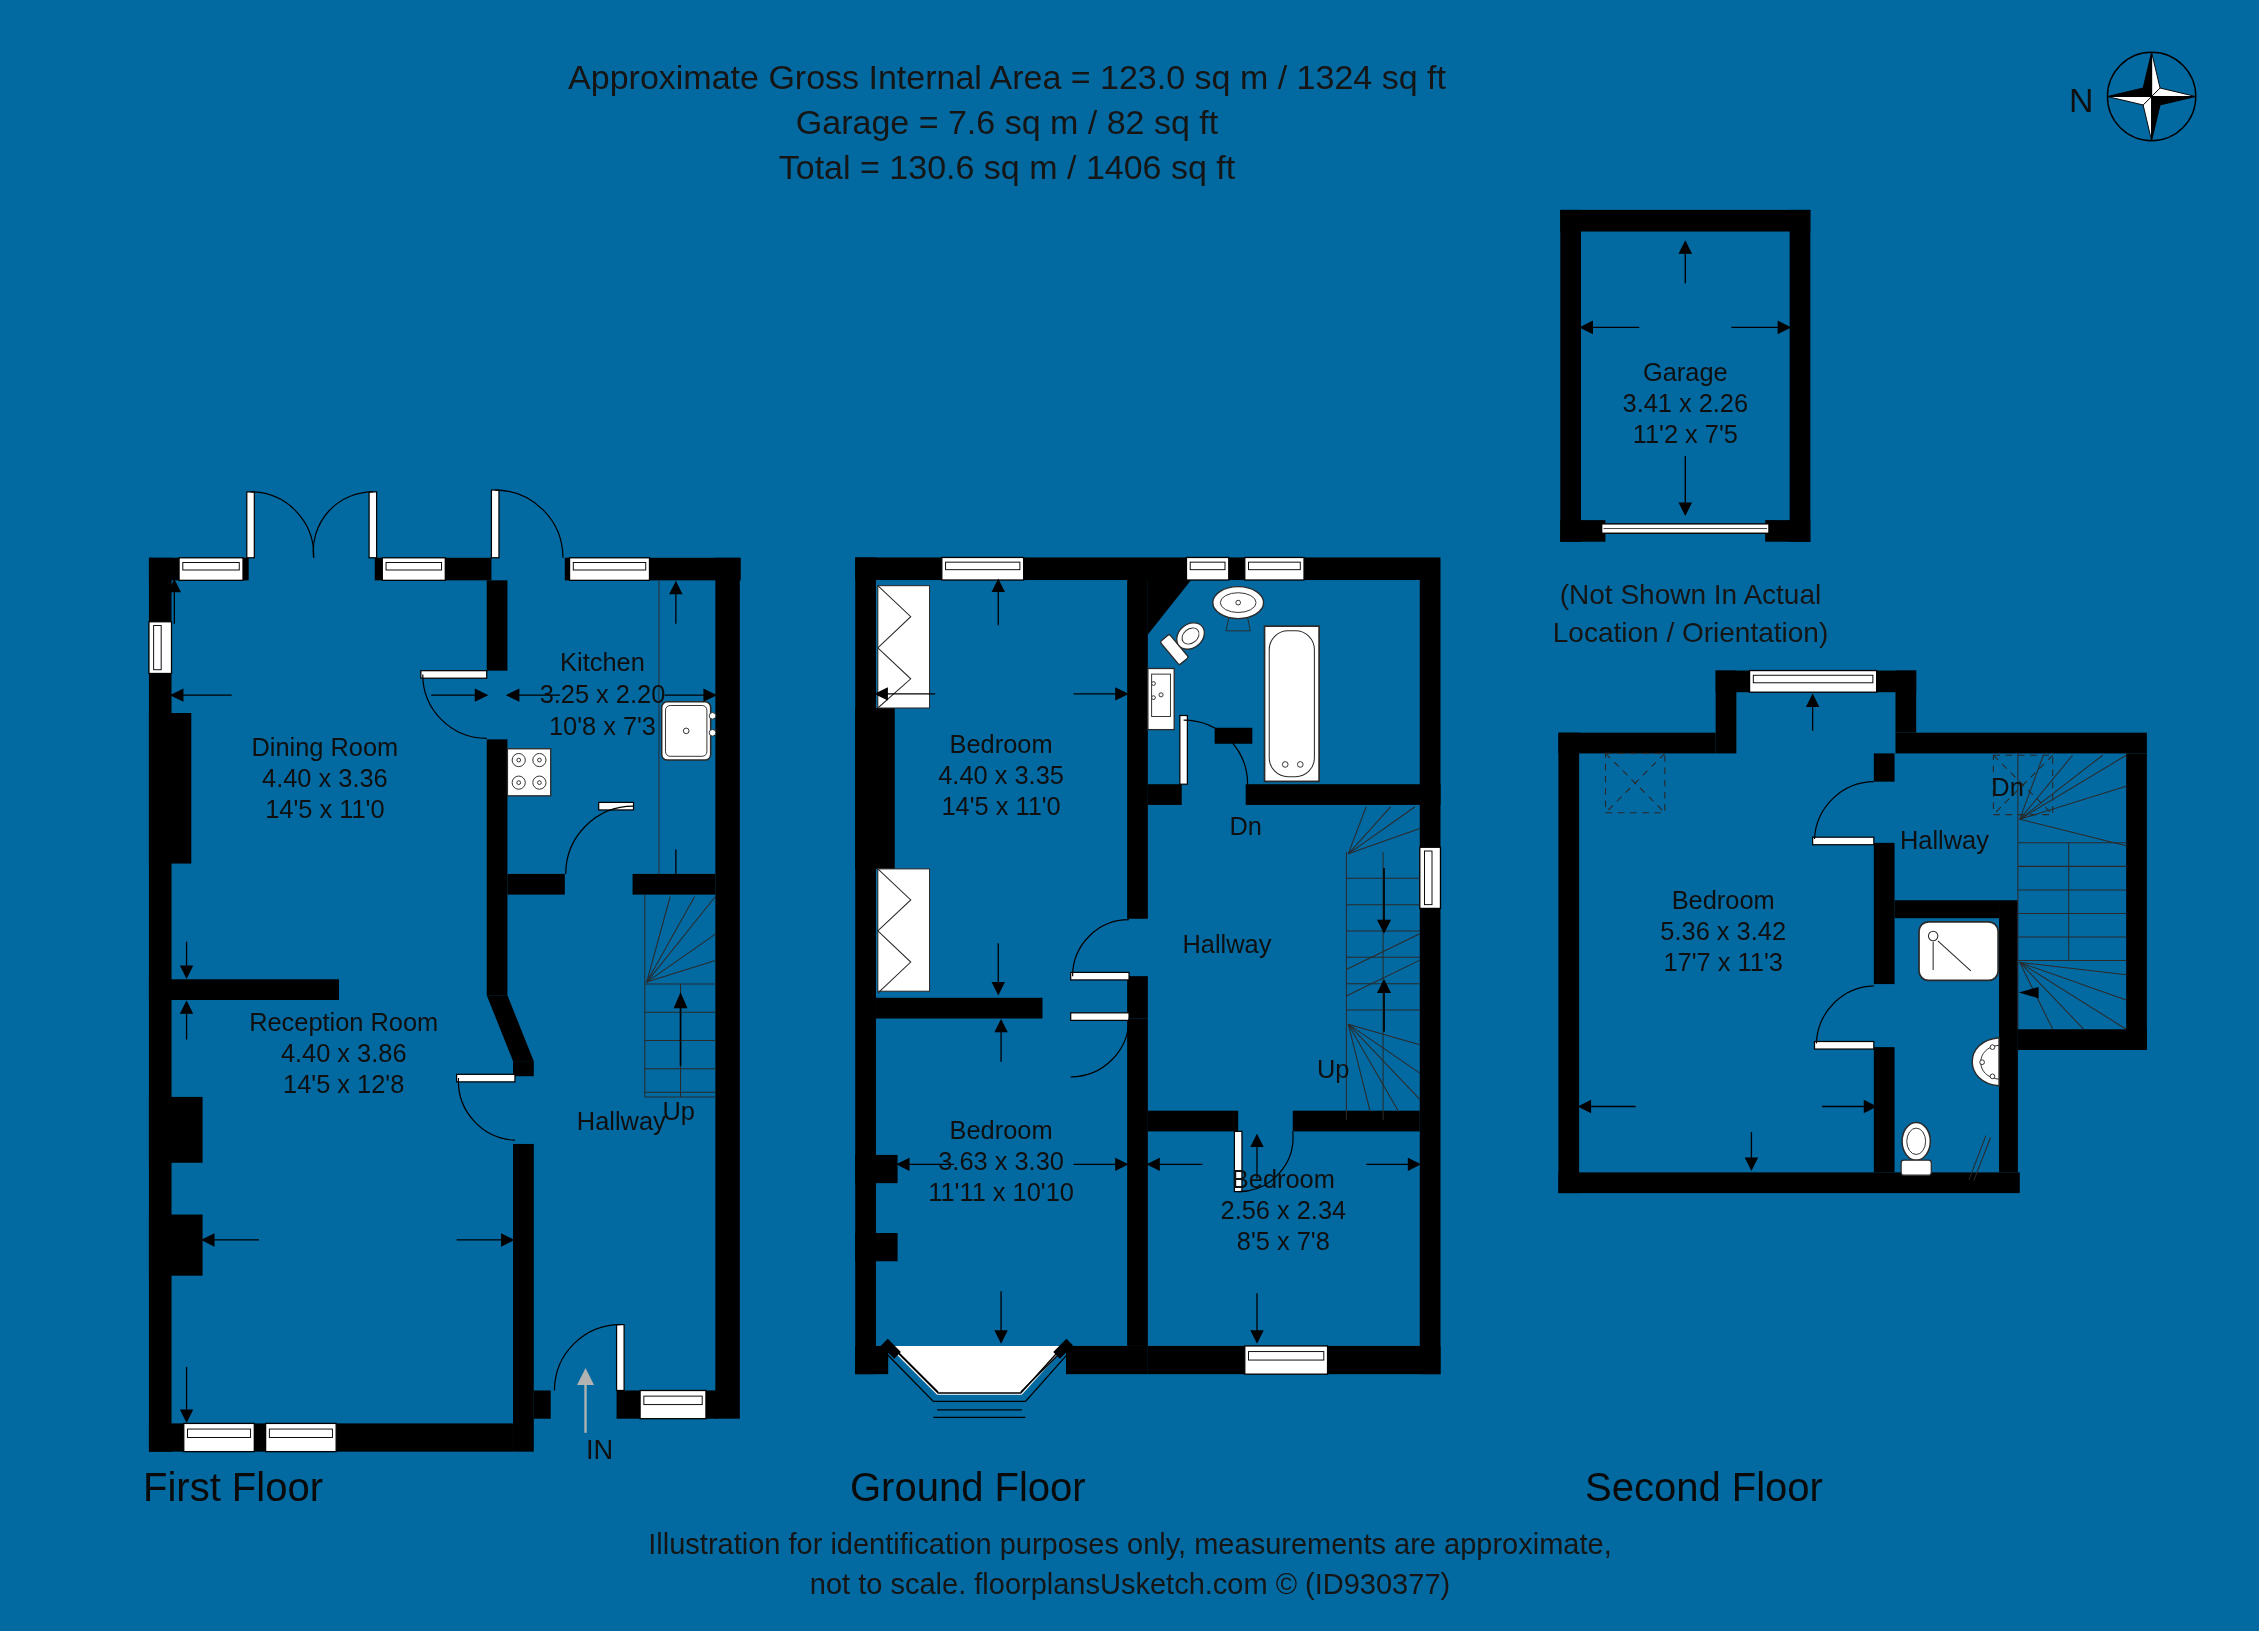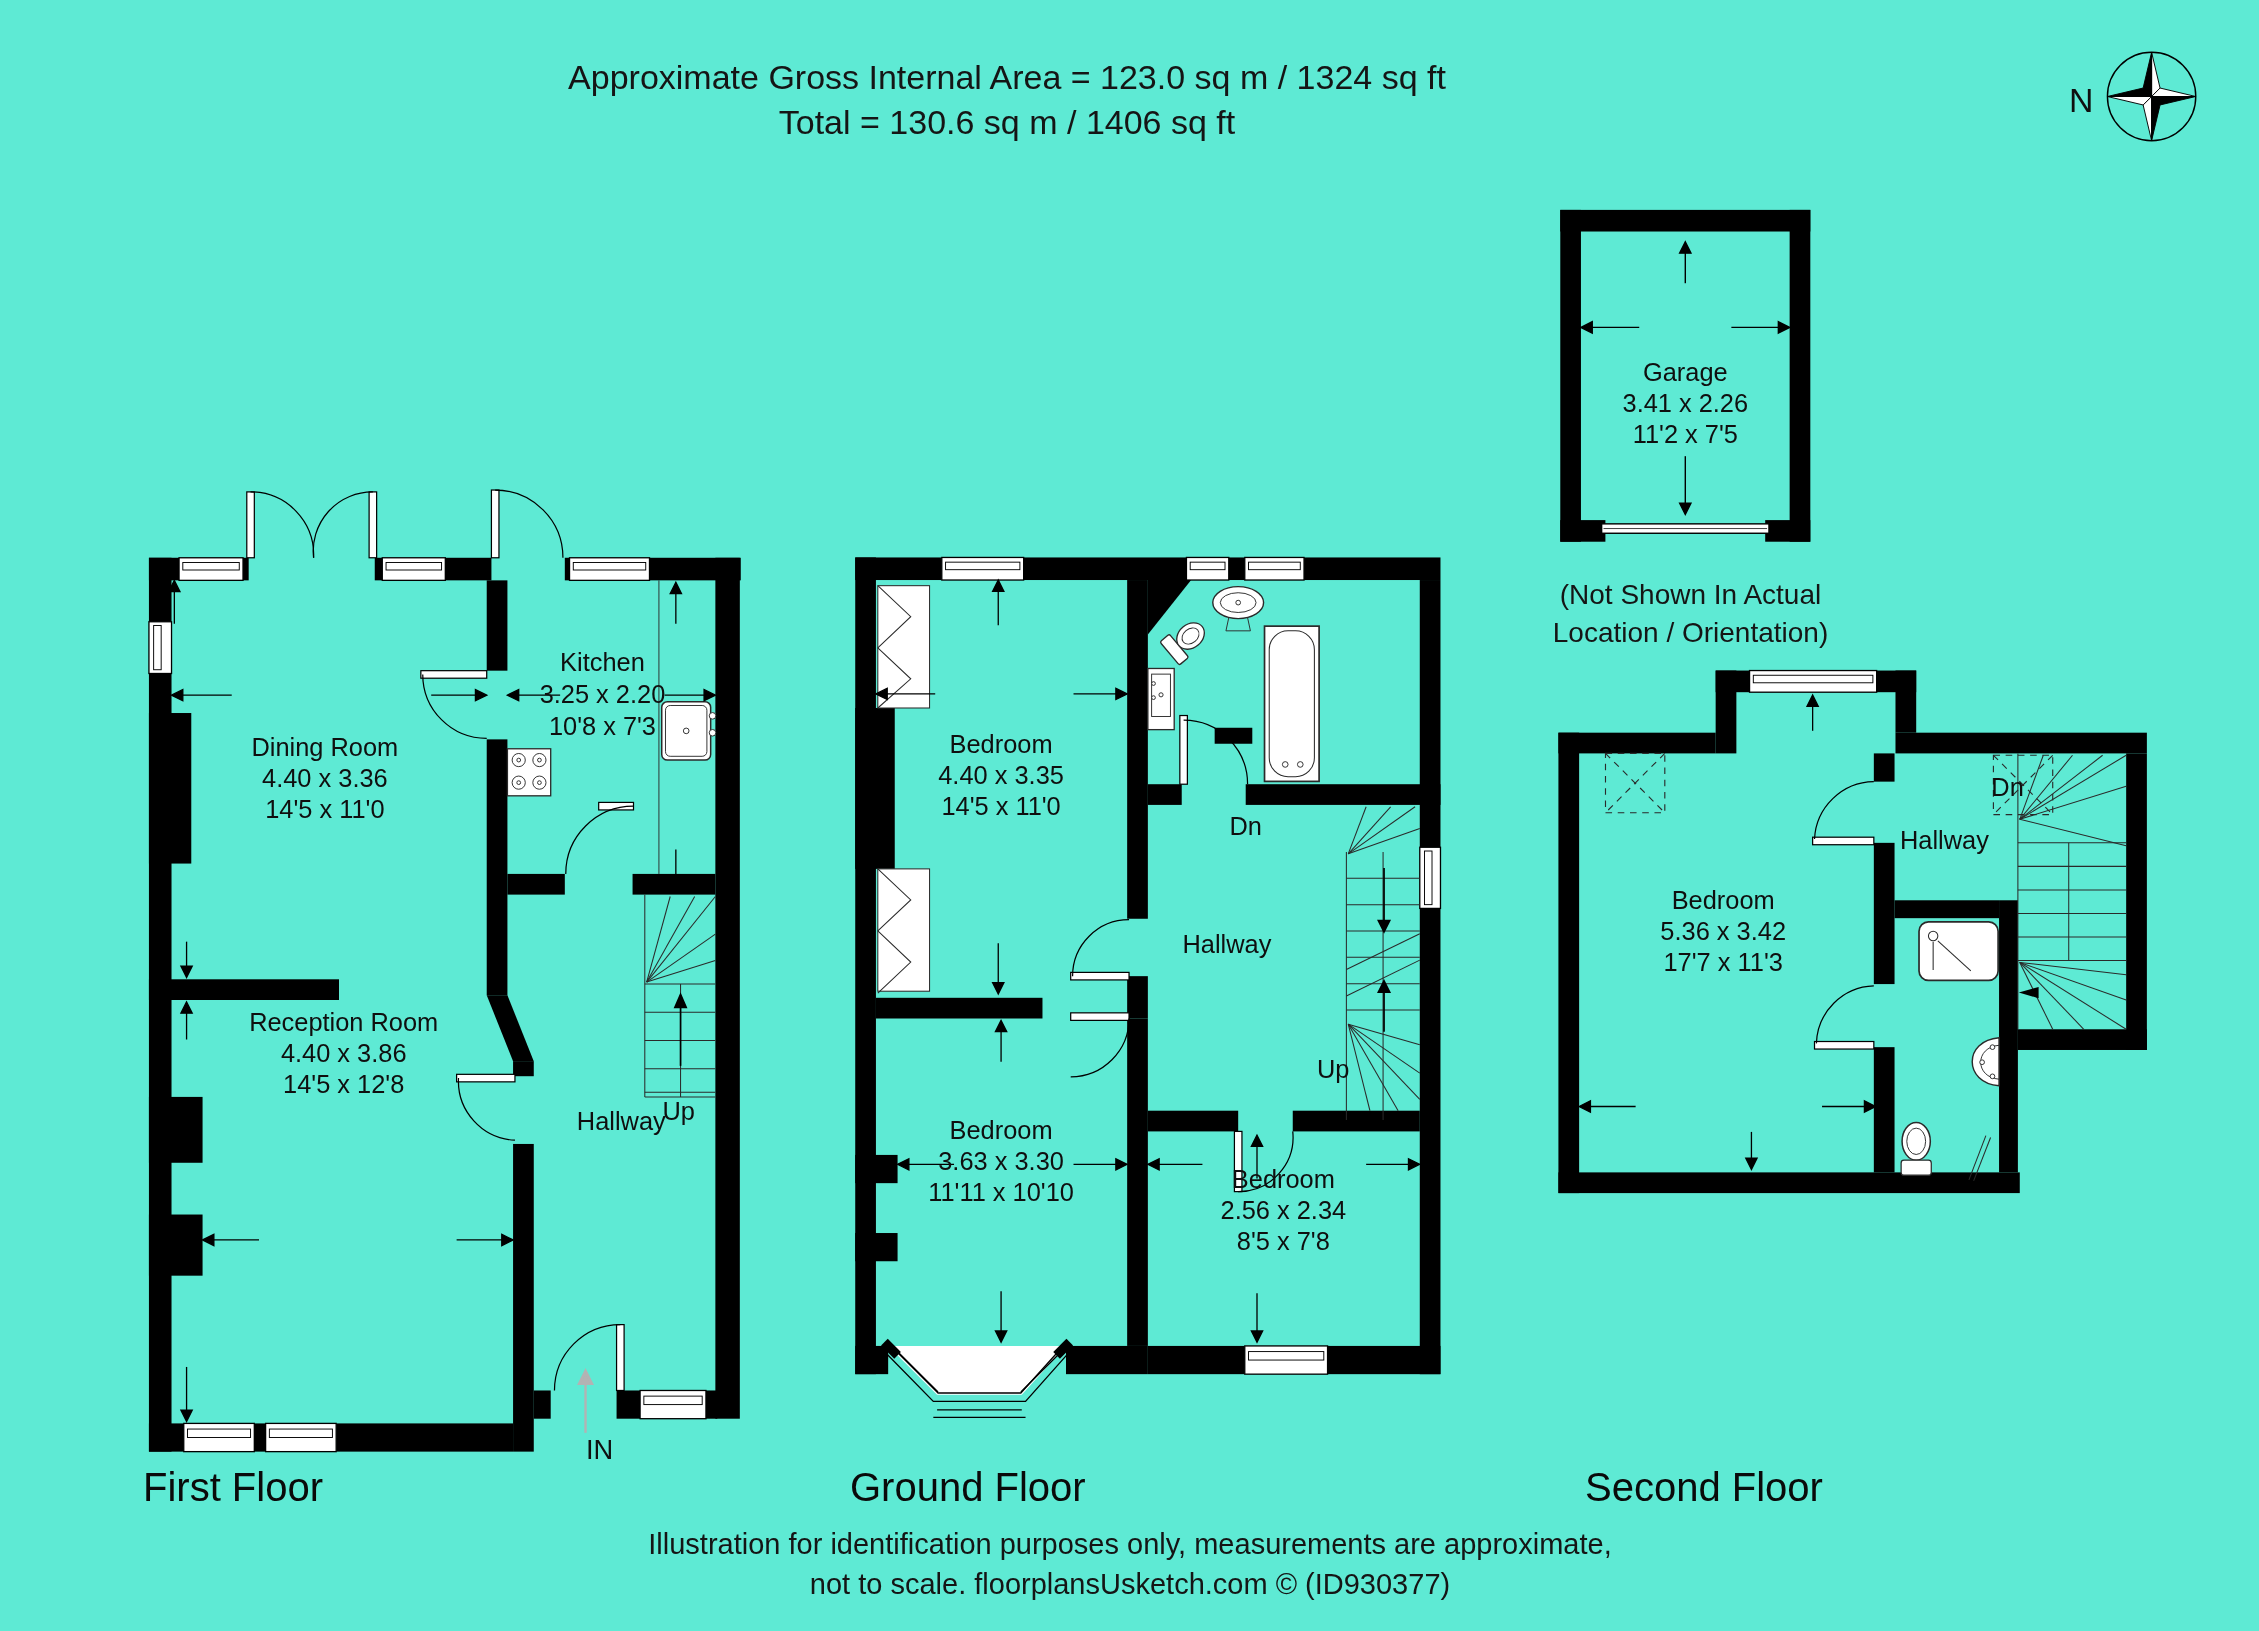--- a/index.html
+++ b/index.html
@@ -1,34 +1,35 @@
 <!DOCTYPE html>
 <html style="font-size:15px"><head>
 <meta charset="utf-8">
 <style>
   html,body{margin:0;padding:0;background:#ffffff;}
   body{font-family:"Liberation Sans", sans-serif;color:#0f0f0f;}
-  #canvas{position:relative;width:2260px;height:1632px;background:#5eead4;overflow:hidden;}
+  #canvas{position:relative;width:2260px;height:1632px;background:#0369a1;overflow:hidden;}
   .abs{position:absolute;}
   .hdr{font-size:34px;line-height:1.32;text-align:center;color:#151515;}
   .ftr{font-size:29px;line-height:1.38;text-align:center;color:#151515;}
   .floor-label{font-size:40px;font-weight:normal;color:#0a0a0a;}
   .note{font-size:28px;line-height:1.35;text-align:center;color:#151515;}
   svg text{font-family:"Liberation Sans", sans-serif;fill:#0f0f0f;}
   .room-t{font-size:27px;}
   .small-t{font-size:27px;}
   .in-t{font-size:29px;}
 </style>
 </head>
 <body>
 
 <div id="canvas">
 
   <div class="abs hdr" style="left:348px;top:55px;width:1318px;">
     <div>Approximate Gross Internal Area = 123.0 sq m / 1324 sq ft</div>
+    <div>Garage = 7.6 sq m / 82 sq ft</div>
     <div>Total = 130.6 sq m / 1406 sq ft</div>
   </div>
 
   <svg class="abs" style="left:2062px;top:26px;" width="151" height="141" viewBox="0 0 160 150">
     <text x="20" y="92" font-size="36" text-anchor="middle">N</text>
     <circle cx="95" cy="75" r="47" fill="none" stroke="#000" stroke-width="1.5"></circle>
     <g stroke="#000" stroke-width="1">
       <polygon points="95,28 104,66 95,75" fill="#fff"></polygon>
       <polygon points="95,28 86,66 95,75" fill="#000"></polygon>
       <polygon points="142,75 104,66 95,75" fill="#fff"></polygon>

